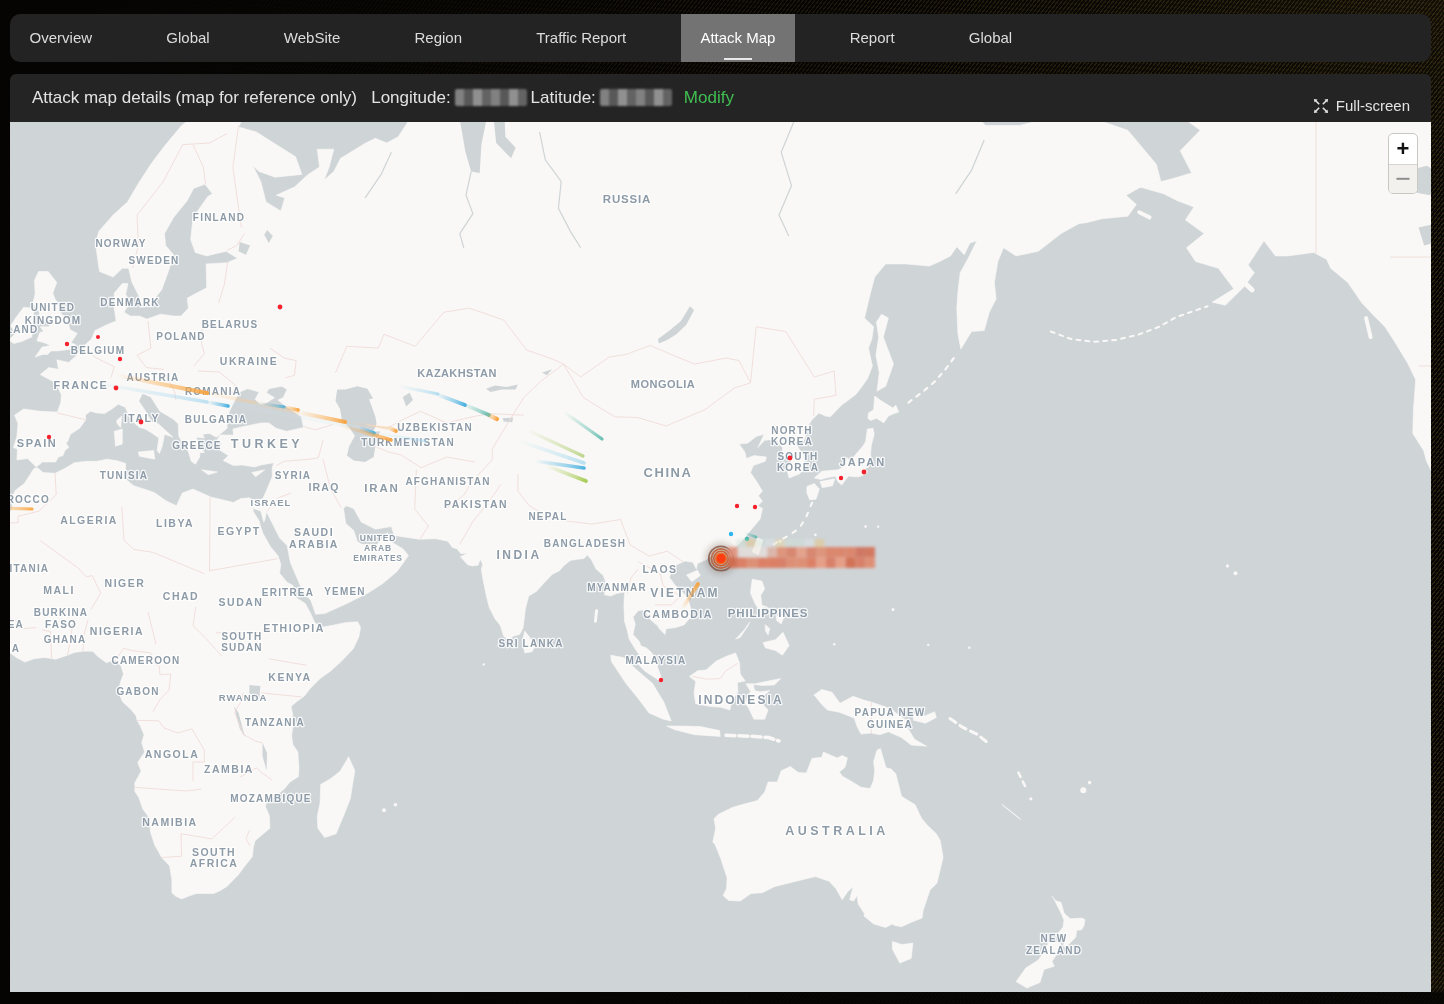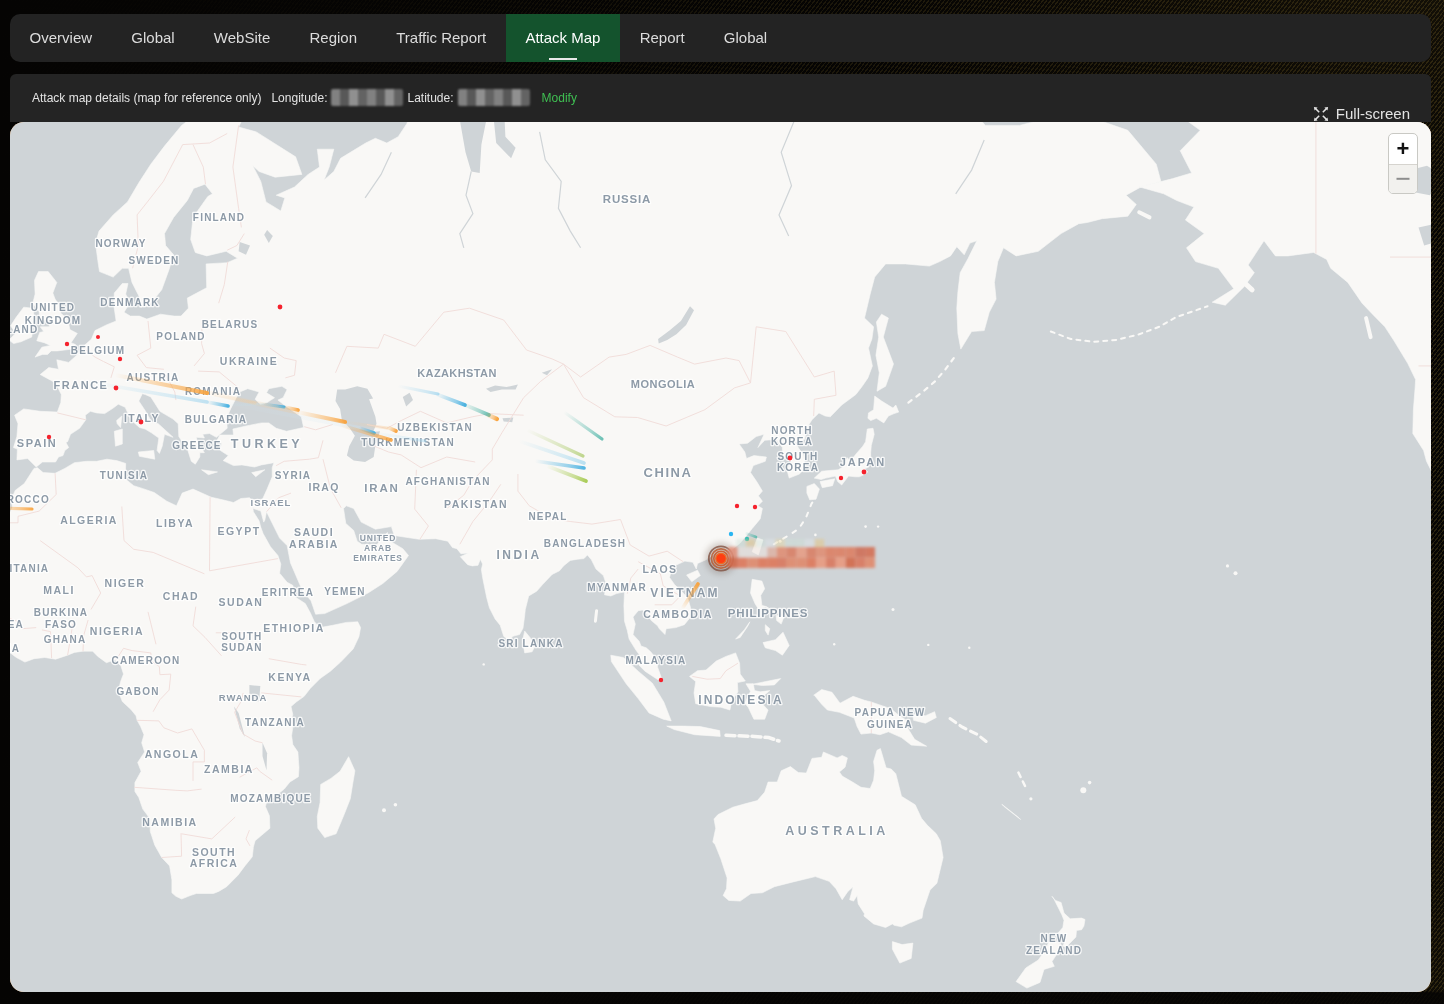--- a/index.html
+++ b/index.html
@@ -4,33 +4,33 @@
 html,body{margin:0;padding:0;width:1444px;height:1004px;overflow:hidden;background:#000;}
 body{font-family:"Liberation Sans",sans-serif;position:relative;}
 .bgtex{position:absolute;inset:0;background:
  linear-gradient(90deg, rgba(5,4,3,1) 0%, rgba(5,4,3,0.85) 25%, rgba(5,4,3,0.35) 60%, rgba(5,4,3,0.05) 100%),
  repeating-linear-gradient(128deg, rgba(140,116,44,0.27) 0 1.1px, rgba(10,8,4,0) 1.1px 3.1px),
  #060504;}
 .bgglow{position:absolute;inset:0;background:
  linear-gradient(to top, rgba(5,4,3,0.85) 0px, rgba(5,4,3,0.85) 11px, rgba(5,4,3,0) 14px),
  radial-gradient(900px 380px at 100% 0%, rgba(95,76,26,0.15), rgba(0,0,0,0) 65%),
  radial-gradient(900px 380px at 100% 100%, rgba(95,76,26,0.12), rgba(0,0,0,0) 65%);}
-.navbar{position:absolute;left:10px;top:14px;width:1421px;height:48px;background:#232323;border-radius:10px;display:flex;align-items:center;z-index:3;}
+.navbar{position:absolute;left:10px;top:14px;width:1421px;height:48px;background:#232323;border-radius:10px;display:flex;align-items:center;z-index:3;gap:35px;}
 .tab{padding:0 19.6px;height:48px;line-height:48px;font-size:15px;color:#dcdcdc;white-space:nowrap;}
-.tab.sel{background:#14532d;color:#fff;position:relative;}
+.tab.sel{background:#737373;color:#fff;position:relative;}
 .tab.sel:after{content:"";position:absolute;left:50%;bottom:2px;transform:translateX(-50%);width:28px;height:2.5px;background:#e8e8e8;}
 .subbar{position:absolute;left:10px;top:74px;width:1421px;height:48px;background:#242424;border-radius:6px 6px 0 0;z-index:3;}
-.subbar .txt{position:absolute;left:22px;top:0;height:48px;line-height:48px;font-size:12px;color:#e3e3e3;}
+.subbar .txt{position:absolute;left:22px;top:0;height:48px;line-height:48px;font-size:17px;color:#e3e3e3;}
 .blurbox{display:inline-block;vertical-align:middle;width:72px;height:17px;border-radius:2px;margin:-3px 4px 0 4px;filter:blur(1.2px);background:
  repeating-linear-gradient(90deg,#8a8a8a 0 9px,#5f5f5f 9px 18px,#9b9b9b 18px 27px,#6a6a6a 27px 36px),
  linear-gradient(#777,#777);background-blend-mode:overlay;}
 .modify{color:#3fbf52;margin-left:8px;}
-.fullscreen{position:absolute;right:21px;top:16px;height:48px;line-height:48px;font-size:15px;color:#e3e3e3;}
+.fullscreen{position:absolute;right:21px;top:8px;height:48px;line-height:48px;font-size:15px;color:#e3e3e3;}
 .fs-ico{display:inline-block;vertical-align:-3px;margin-right:7px;}
-.mapwrap{position:absolute;left:10px;top:122px;width:1421px;height:870px;background:#fdba74;overflow:hidden;z-index:2;border-radius:14px;}
+.mapwrap{position:absolute;left:10px;top:122px;width:1421px;height:870px;background:#fdba74;overflow:hidden;z-index:2;}
 .zoomctl{position:absolute;left:1378px;top:11px;width:30px;height:61px;background:#fff;border:1.5px solid #c9c9c4;border-radius:5px;z-index:5;box-sizing:border-box;}
 .zoomctl .zp{height:30px;border-bottom:1px solid #d6d4cf;color:#111;font-size:22px;font-weight:700;text-align:center;line-height:29px;}
 .zoomctl .zm{height:28px;background:#f2f1ee;border-radius:0 0 4px 4px;position:relative;}
 .zoomctl .zm:after{content:"";position:absolute;left:50%;top:50%;transform:translate(-50%,-50%);width:13px;height:2.4px;background:#8d8d8d;}
 </style></head>
 <body>
 <div class="bgtex"></div>
 <div class="bgglow"></div>
 <div class="navbar">
  <div class="tab" style="margin-left:0">Overview</div>

